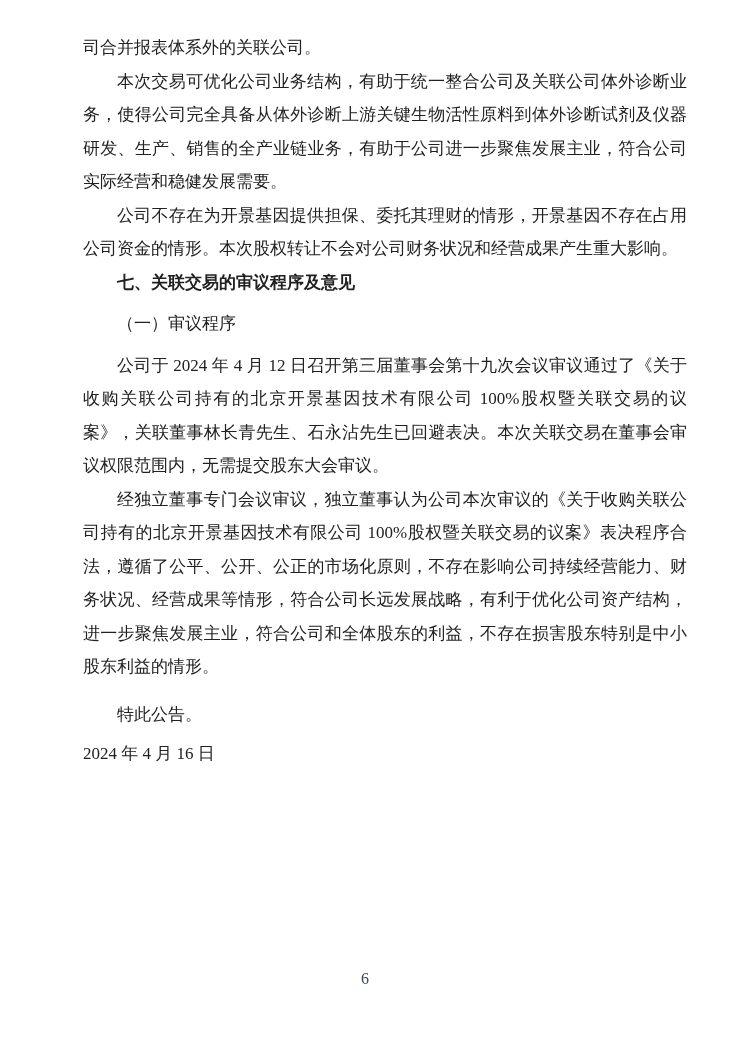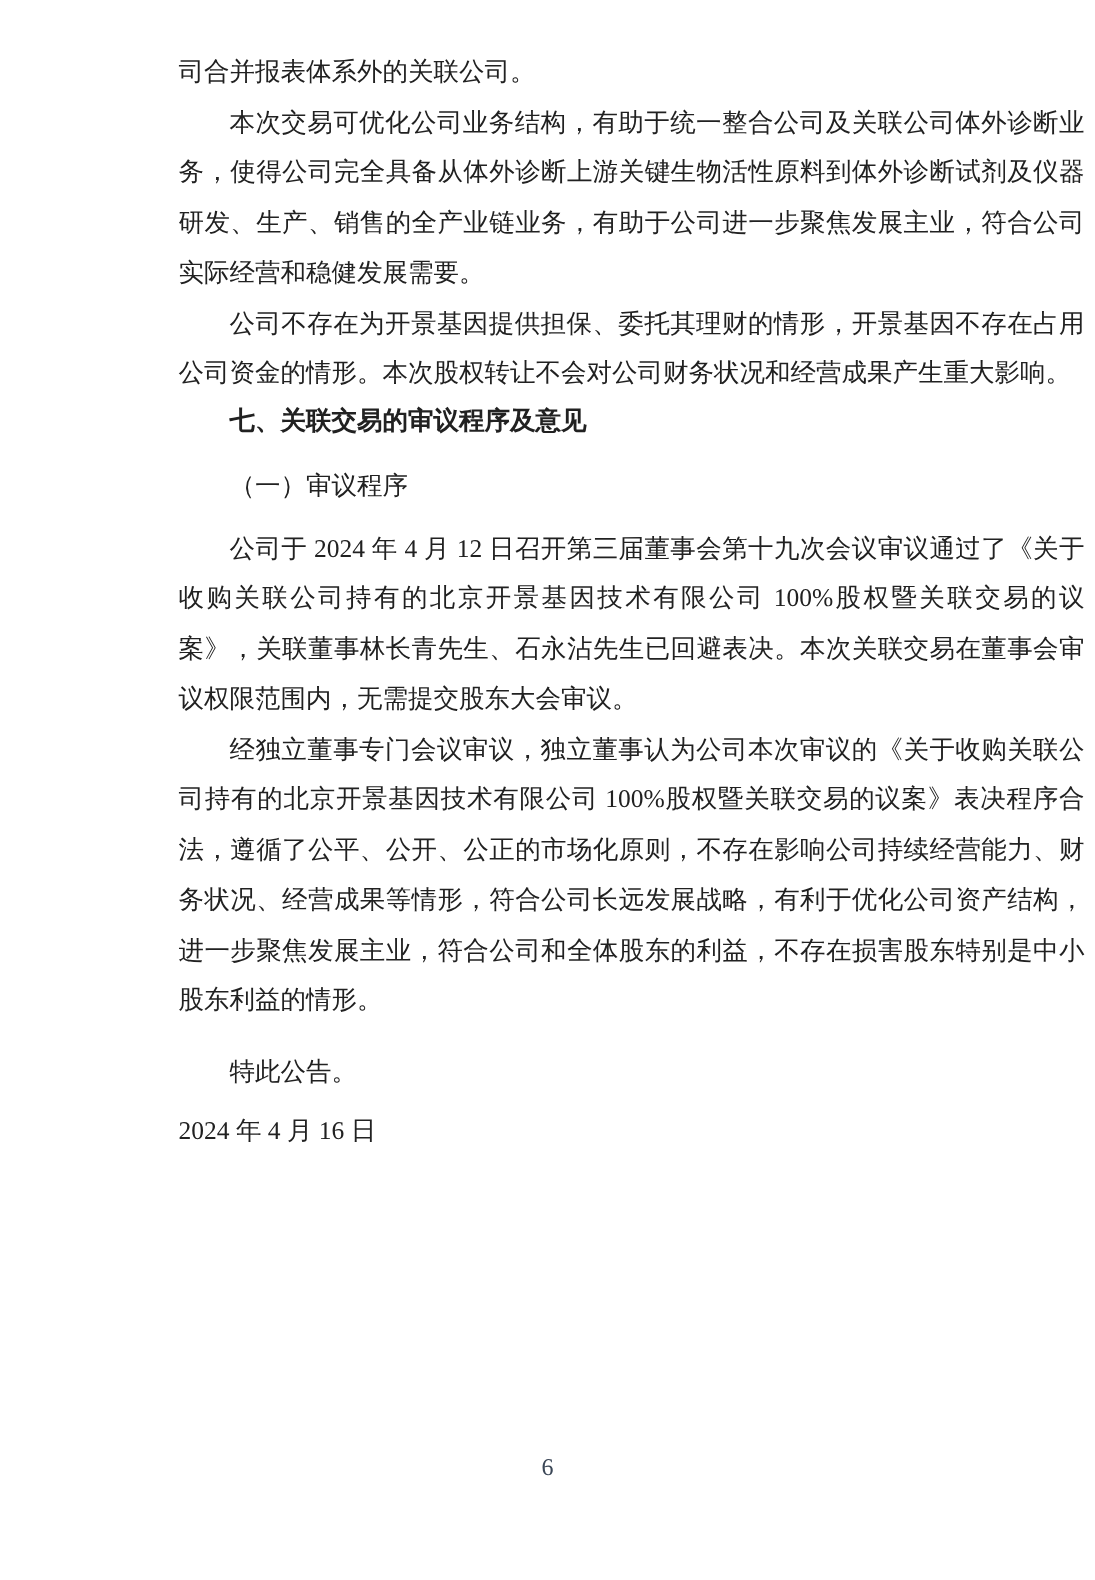--- a/index.html
+++ b/index.html
@@ -19,36 +19,35 @@
   }
   .content {
     position: absolute;
     left: 83px;
     top: 31px;
     width: 604px;
     font-size: 17px;
     line-height: 33.5px;
     text-align: justify;
     text-justify: inter-ideograph;
-    margin-left: 36px;
   }
   .content p, .content h2 {
     margin: 0;
     padding: 0;
   }
   .indent {
     text-indent: 2em;
   }
   .section-heading {
     font-size: 17px;
     font-weight: bold;
     text-indent: 2em;
     text-align: left;
     line-height: 33.5px;
-    font-family: Liberation Mono, monospace;
+    font-family: Liberation Serif, serif;
   }
   .sub-heading {
     margin: 8px 0 !important;
     text-indent: 2em;
     text-align: left;
   }
   .closing {
     margin-top: 14px !important;
     text-indent: 2em;
     text-align: left;

